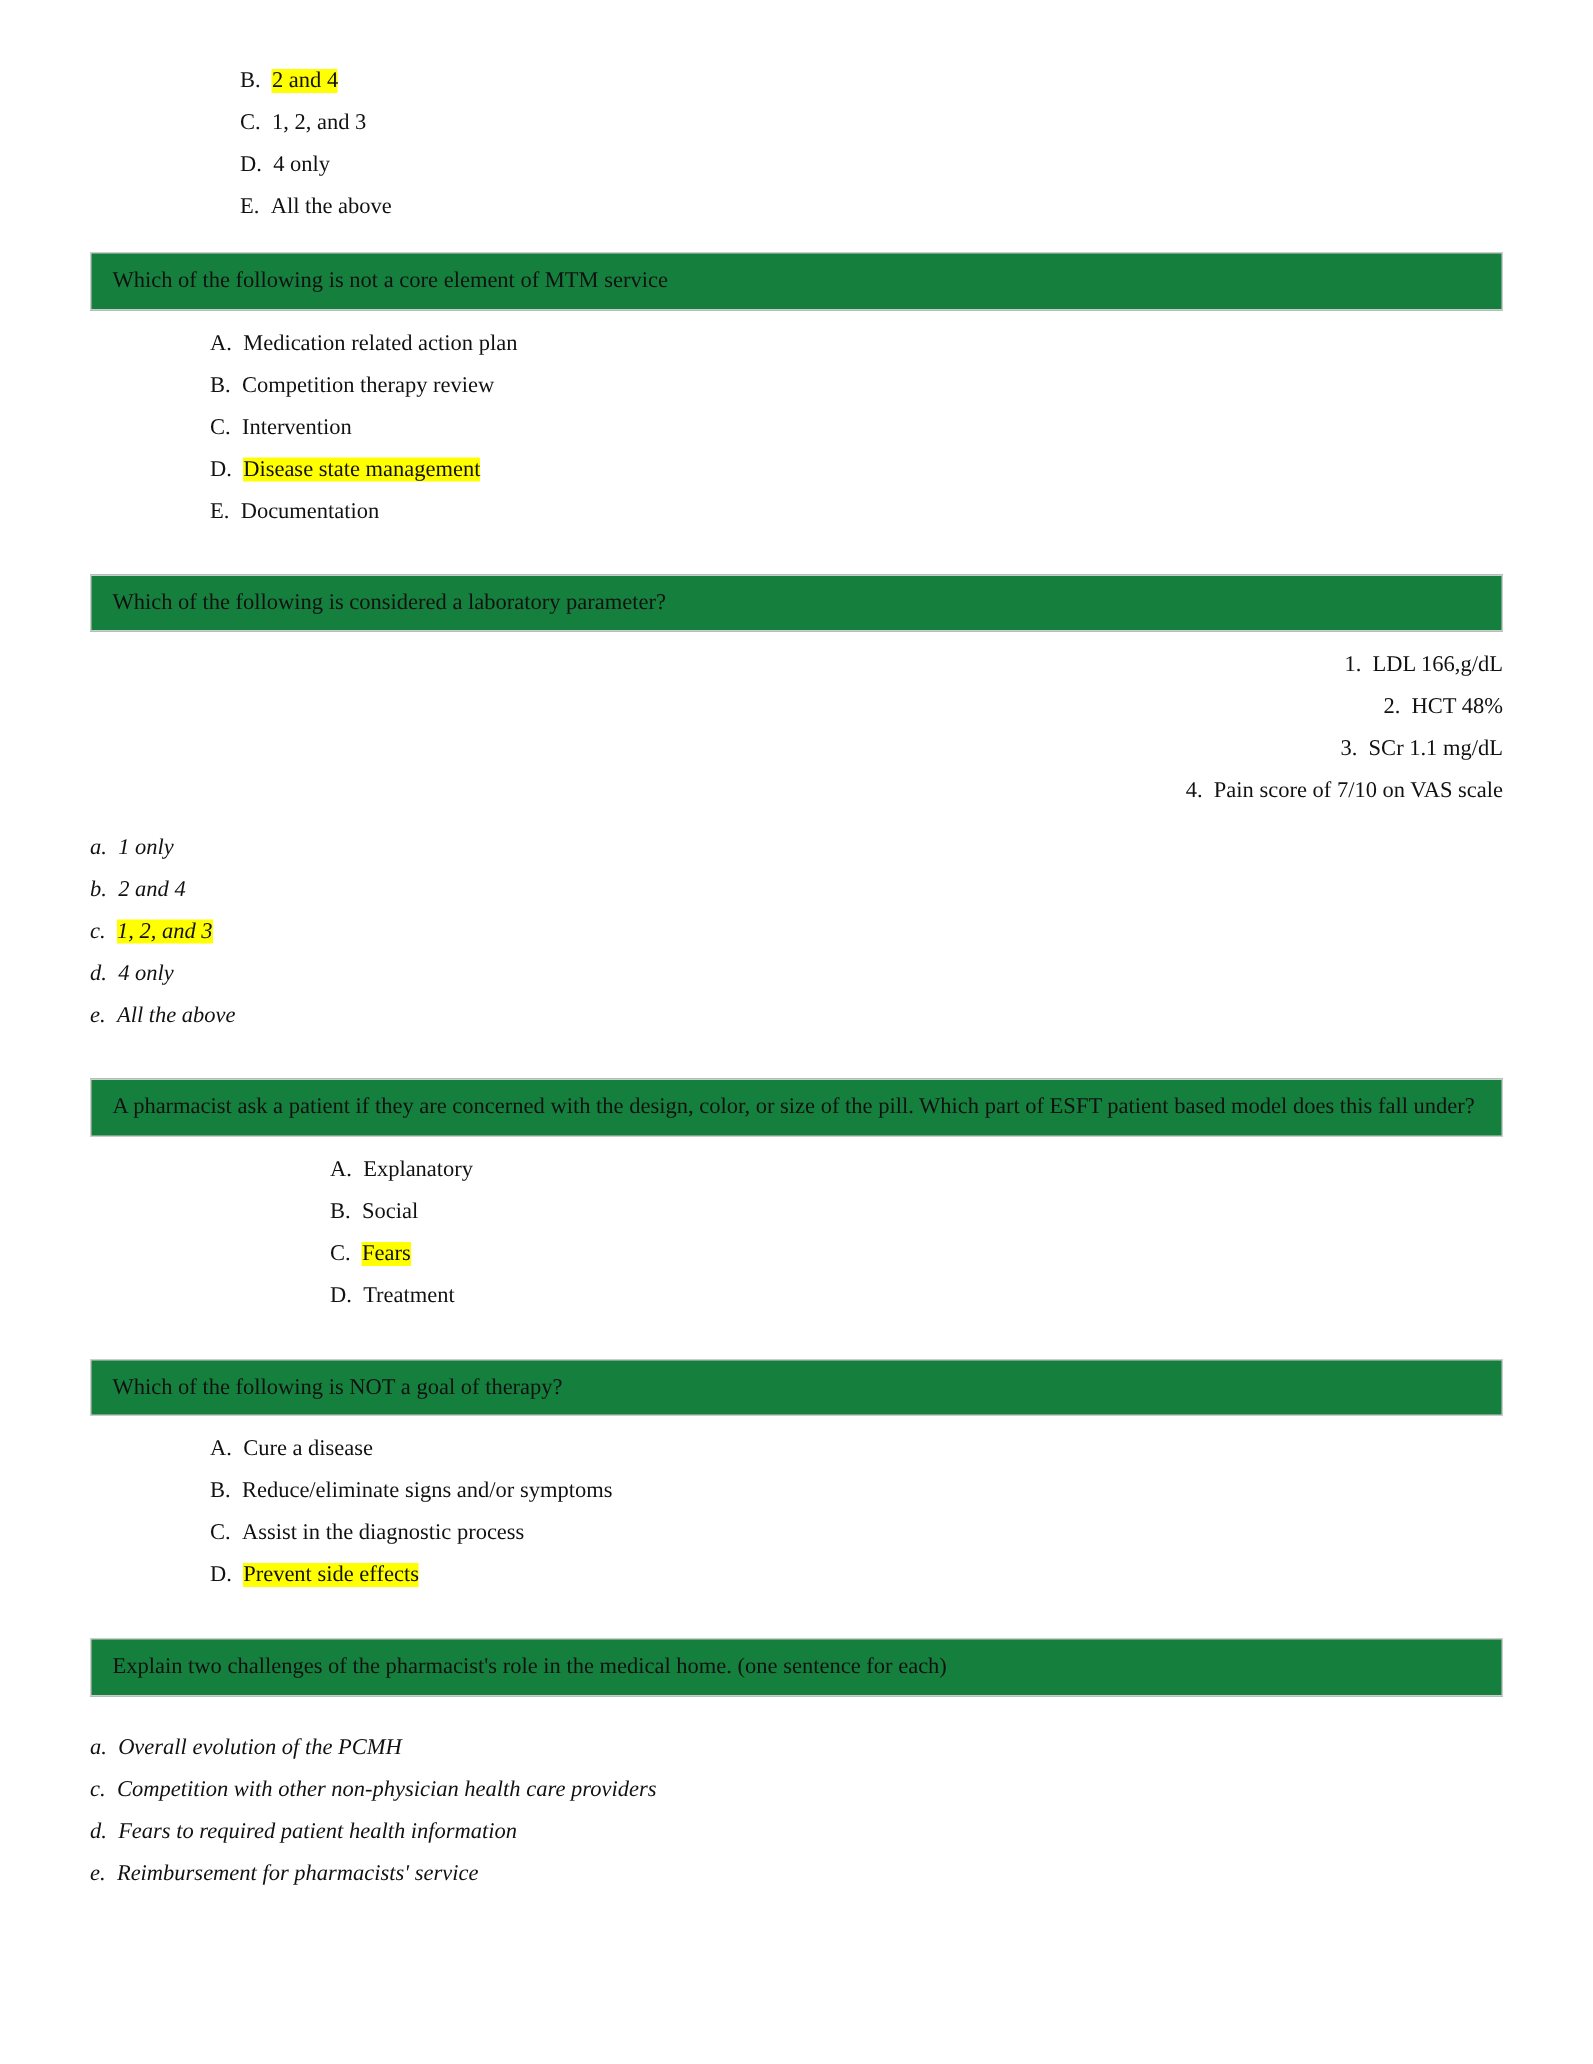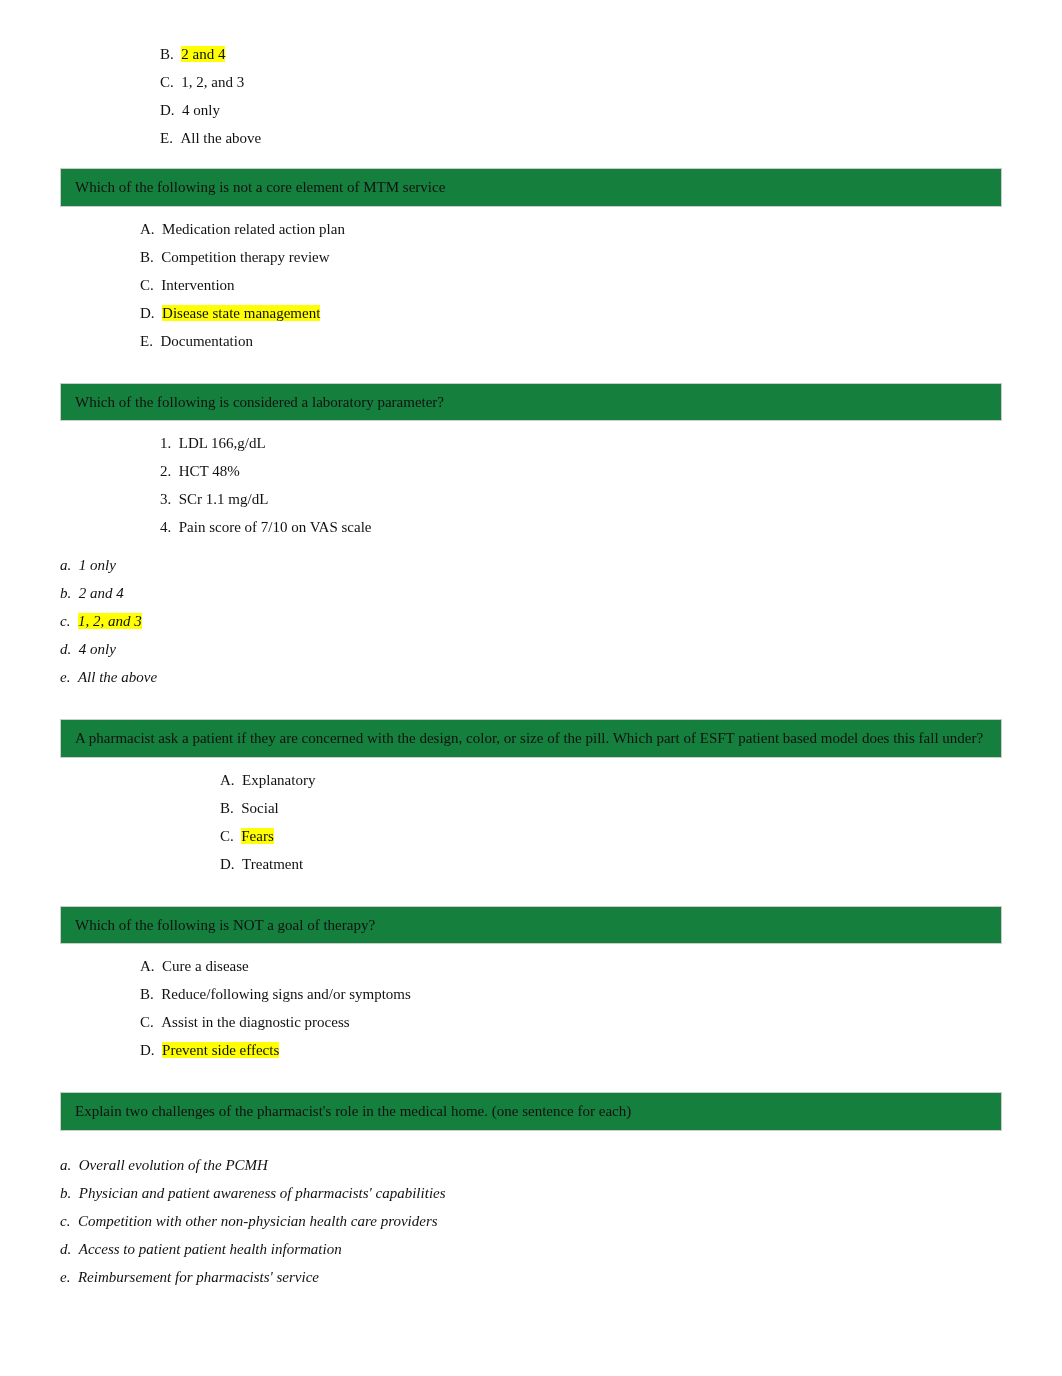--- a/index.html
+++ b/index.html
@@ -50,20 +50,21 @@
       padding-left: 160px;
     }
 
     .highlight {
       background-color: #ffff00;
     }
 
     .numbered-list {
       padding-left: 100px;
       list-style: none;
+      text-align: right;
     }
 
     .numbered-list li {
       padding: 2px 0;
       line-height: 1.6;
       font-size: 15px;
     }
 
     .sub-options {
       padding-left: 0;
@@ -185,45 +186,42 @@
 
 <div class="question-block">
   <div class="question-text">
     Which of the following is NOT a goal of therapy?
   </div>
   <ul class="options-list indent-1">
     <li>
       <span>A.&nbsp;&nbsp;</span><span>Cure a disease</span>
     </li>
     <li>
-      <span>B.&nbsp;&nbsp;</span><span>Reduce/following signs and/or symptoms</span>
+      <span>B.&nbsp;&nbsp;</span><span>Reduce/eliminate signs and/or symptoms</span>
     </li>
     <li>
       <span>C.&nbsp;&nbsp;</span><span>Assist in the diagnostic process</span>
     </li>
     <li>
       <span>D.&nbsp;&nbsp;</span><span class="highlight">Prevent side effects</span>
     </li>
   </ul>
 </div>
 
 <div class="question-block">
   <div class="question-text">
     Explain two challenges of the pharmacist's role in the medical home.  (one sentence for each)
   </div>
   <ul class="sub-options indent-2" style="margin-top: 20px;">
     <li>
       <span>a.&nbsp;&nbsp;</span><span>Overall evolution of the PCMH</span>
     </li>
     <li>
-      <span>b.&nbsp;&nbsp;</span><span>Physician and patient awareness of pharmacists' capabilities</span>
-    </li>
-    <li>
       <span>c.&nbsp;&nbsp;</span><span>Competition with other non-physician health care providers</span>
     </li>
     <li>
-      <span>d.&nbsp;&nbsp;</span><span>Access to patient patient health information</span>
+      <span>d.&nbsp;&nbsp;</span><span>Fears to required patient health information</span>
     </li>
     <li>
       <span>e.&nbsp;&nbsp;</span><span>Reimbursement for pharmacists' service</span>
     </li>
   </ul>
 </div>
 
 </body></html>

